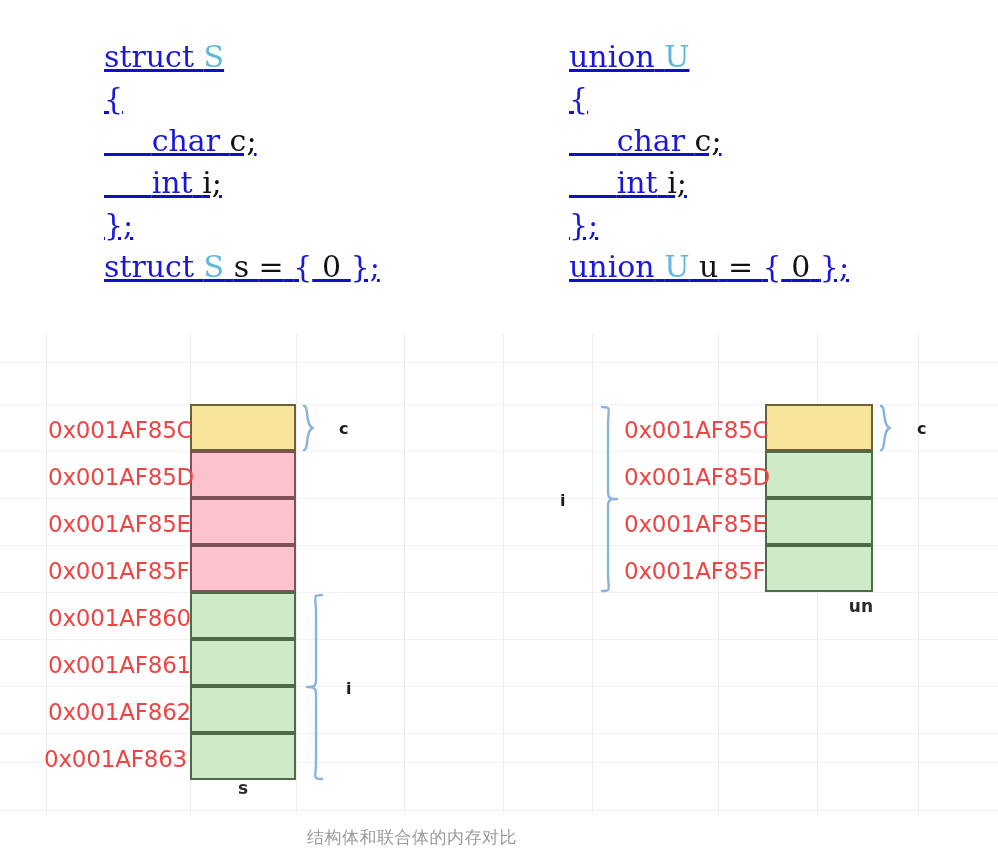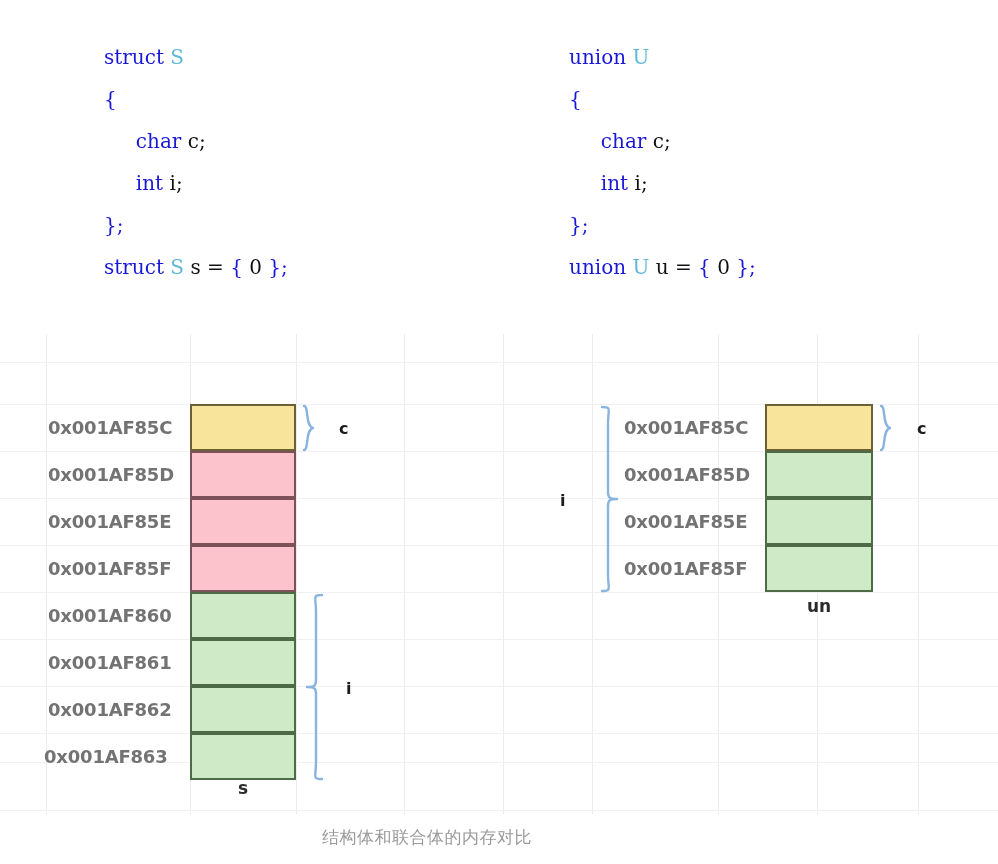--- a/index.html
+++ b/index.html
@@ -12,24 +12,25 @@
     height: 864px;
     position: relative;
     font-family: "Liberation Sans", sans-serif;
     overflow: hidden;
   }
 
   
   .code-block {
     position: absolute;
     font-family: "DejaVu Serif", serif;
-    font-size: 20px;
+    font-size: 30px;
     line-height: 42px;
     white-space: pre;
     color: #1010cc;
+    text-decoration: underline;
   }
   #code-struct { left: 104px; top: 36px; }
   #code-union  { left: 569px; top: 36px; }
 
   .kw   { color: #1a18d8; }
   .typ  { color: #5fb8d8; }
   .pl   { color: #111111; }
   .punc { color: #1a18d8; }
 
   
@@ -65,23 +66,23 @@
     border: 2px solid #5c5534;
   }
   .mem-cell.yellow { background: #f9e49c; border-color: #6b6135; }
   .mem-cell.pink   { background: #fcc3cd; border-color: #7d5158; }
   .mem-cell.green  { background: #cfeac6; border-color: #4e6b47; }
 
   
   .addr {
     position: absolute;
     font-family: "DejaVu Sans", sans-serif;
-    font-size: 18px;
-    font-weight: bold;
-    color: #737373;
+    font-size: 23px;
+    font-weight: normal;
+    color: #ef4444;
     letter-spacing: -0.2px;
     white-space: nowrap;
   }
 
   
   .brace-svg {
     position: absolute;
     overflow: visible;
   }
   .brace-svg path {
@@ -129,21 +130,20 @@
   #caption {
     position: absolute;
     left: 0;
     top: 826px;
     width: 824px;
     text-align: center;
     font-family: "DejaVu Sans", sans-serif;
     font-size: 17px;
     color: #9a9a9a;
     letter-spacing: 0.5px;
-    margin-left: 15px;
   }
 </style>
 </head>
 <body>
 
 <div class="code-block" id="code-struct"><span class="kw">struct</span> <span class="typ">S</span>
 <span class="punc">{</span>
      <span class="kw">char</span> <span class="pl">c;</span>
      <span class="kw">int</span> <span class="pl">i;</span>
 <span class="punc">};</span>
@@ -228,17 +228,17 @@
   <svg class="brace-svg" style="left:598px; top:70px;" width="22" height="190" viewBox="0 0 22 190">
     <path d="M4 3 C 14 3, 10 5, 10 20 L 10 88 C 10 94, 12 95, 19 95 C 12 95, 10 96, 10 102 L 10 170 C 10 185, 14 187, 4 187"></path>
   </svg>
   <div class="field-label" style="left:560px; top:157px;">i</div>
 
   <svg class="brace-svg" style="left:877px; top:70px;" width="18" height="48" viewBox="0 0 18 48">
     <path d="M4 2 C 9 2, 5 22, 13 24 C 5 26, 9 46, 4 46"></path>
   </svg>
   <div class="field-label" style="left:917px; top:85px;">c</div>
 
-  <div class="var-label" style="left:765px; top:262px; width:108px;">un</div>
+  <div class="var-label" style="left:765px; top:262px; width:108px;text-align:right;">un</div>
 
 </div>
 
 <div id="caption">结构体和联合体的内存对比</div>
 
 </body></html>

